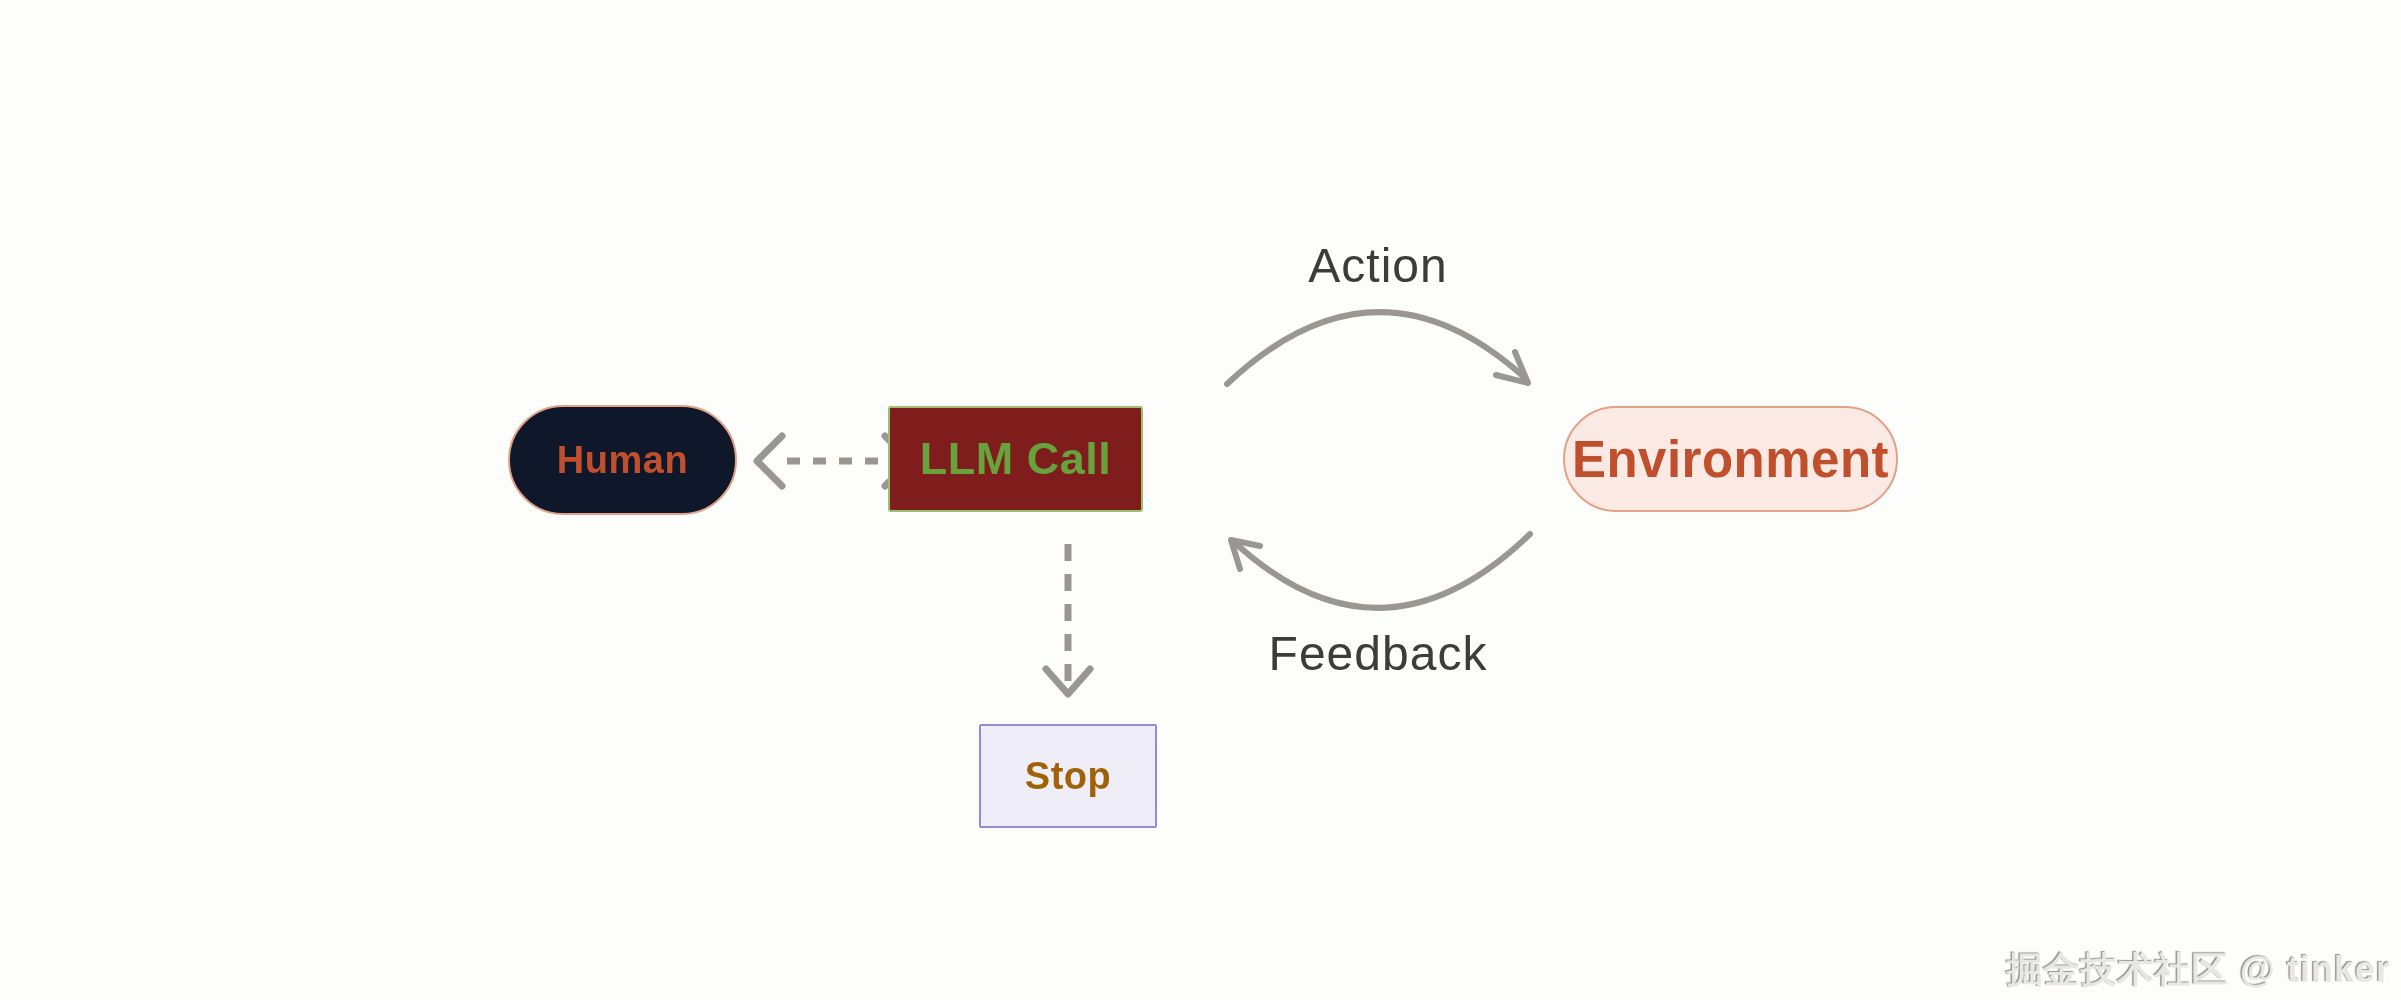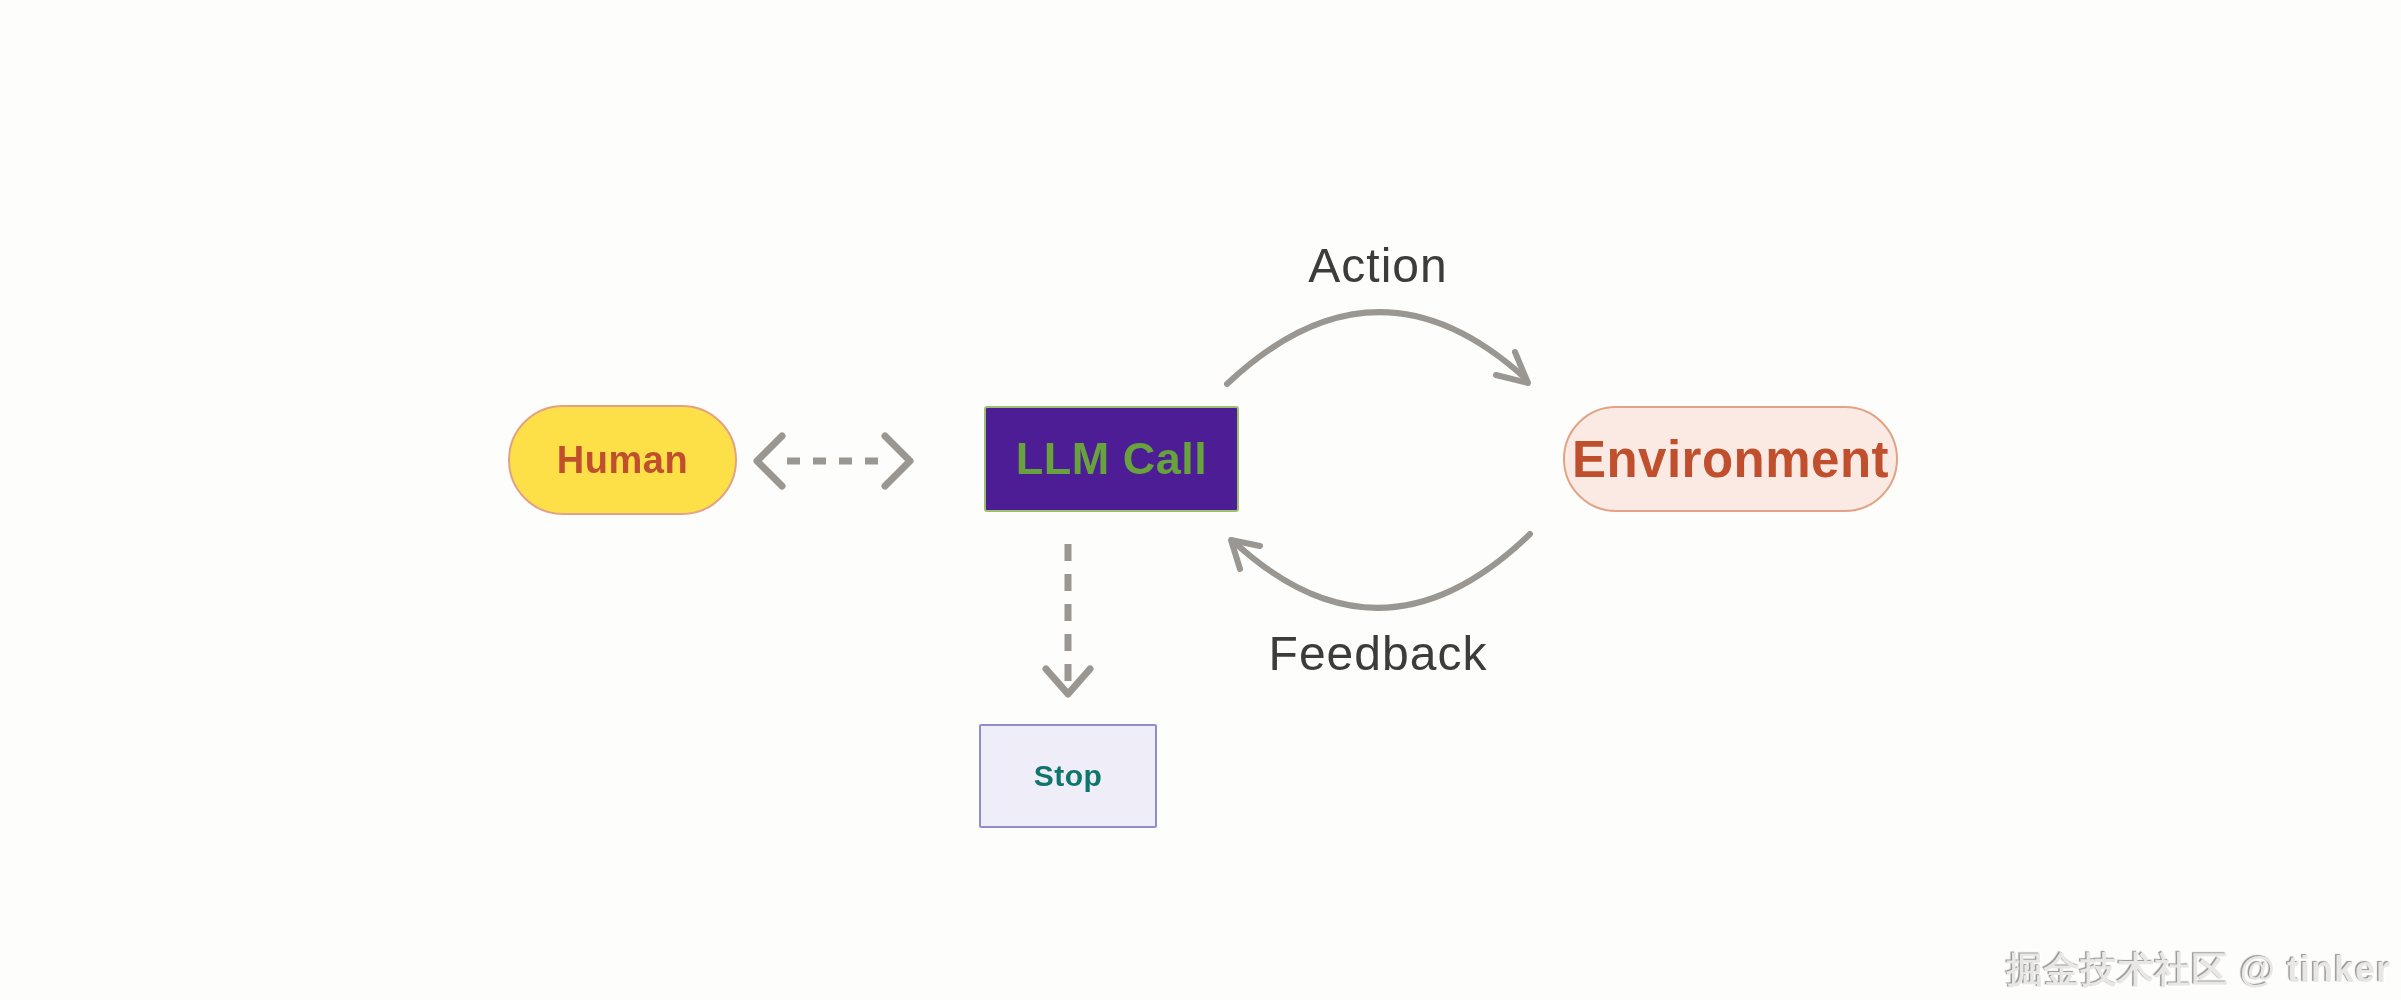--- a/index.html
+++ b/index.html
@@ -28,52 +28,52 @@
     align-items: center;
     justify-content: center;
     box-sizing: border-box;
     font-weight: bold;
     letter-spacing: 0.5px;
     white-space: nowrap;
   }
   .node-human {
     left: 508px; top: 405px;
     width: 229px; height: 110px;
-    background: #fde047;
+    background: #0f172a;
     border: 2px solid #e2a285;
     border-radius: 55px;
     color: #c0502d;
     font-size: 38px;
   }
   .node-llm-call {
-    left: 984px; top: 406px;
+    left: 888px; top: 406px;
     width: 255px; height: 106px;
-    background: #4c1d95;
+    background: #7f1d1d;
     border: 2px solid #9cc06e;
     border-radius: 3px;
     color: #68a23c;
     font-size: 45px;
   }
   .node-environment {
     left: 1563px; top: 406px;
     width: 335px; height: 106px;
     background: #fbeae3;
     border: 2px solid #e2a285;
     border-radius: 53px;
     color: #c0502d;
     font-size: 51px;
   }
   .node-stop {
     left: 979px; top: 724px;
     width: 178px; height: 104px;
     background: #efeef8;
     border: 2px solid #928cd2;
     border-radius: 2px;
-    color: #0f766e;
-    font-size: 30px;
+    color: #a16207;
+    font-size: 38px;
   }
   .edge-label {
     position: absolute;
     transform: translateX(-50%);
     color: #3c3c3c;
     font-size: 48px;
     line-height: 1;
     letter-spacing: 1px;
     white-space: nowrap;
   }

